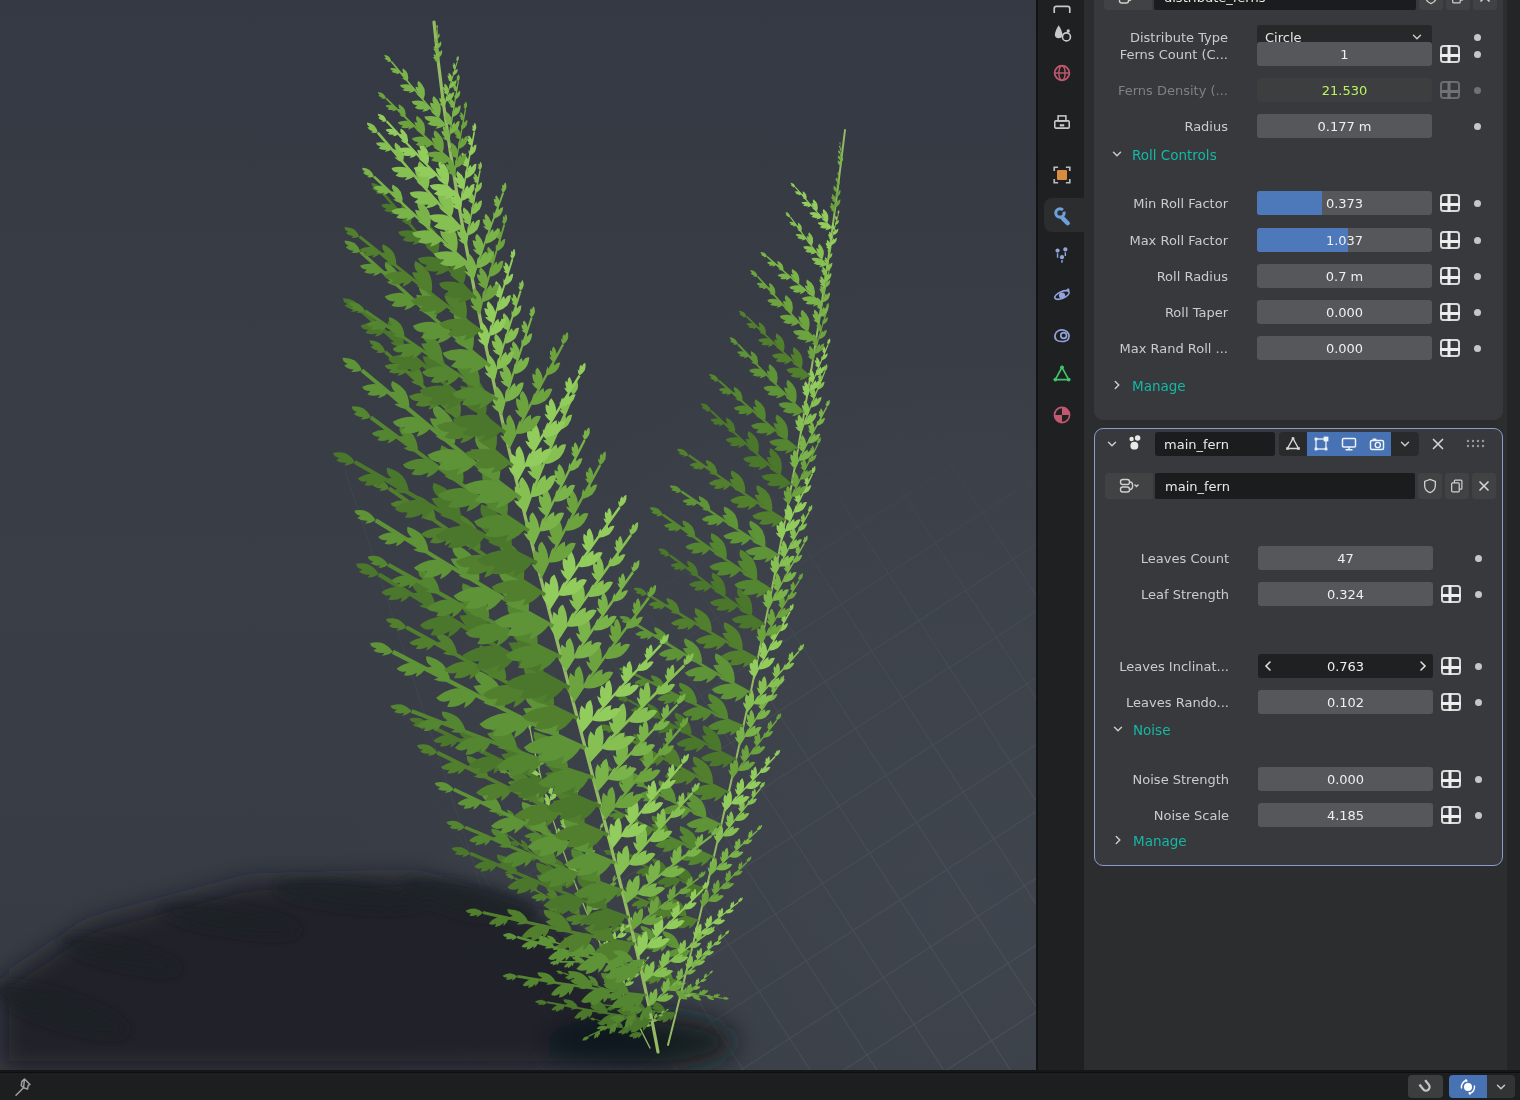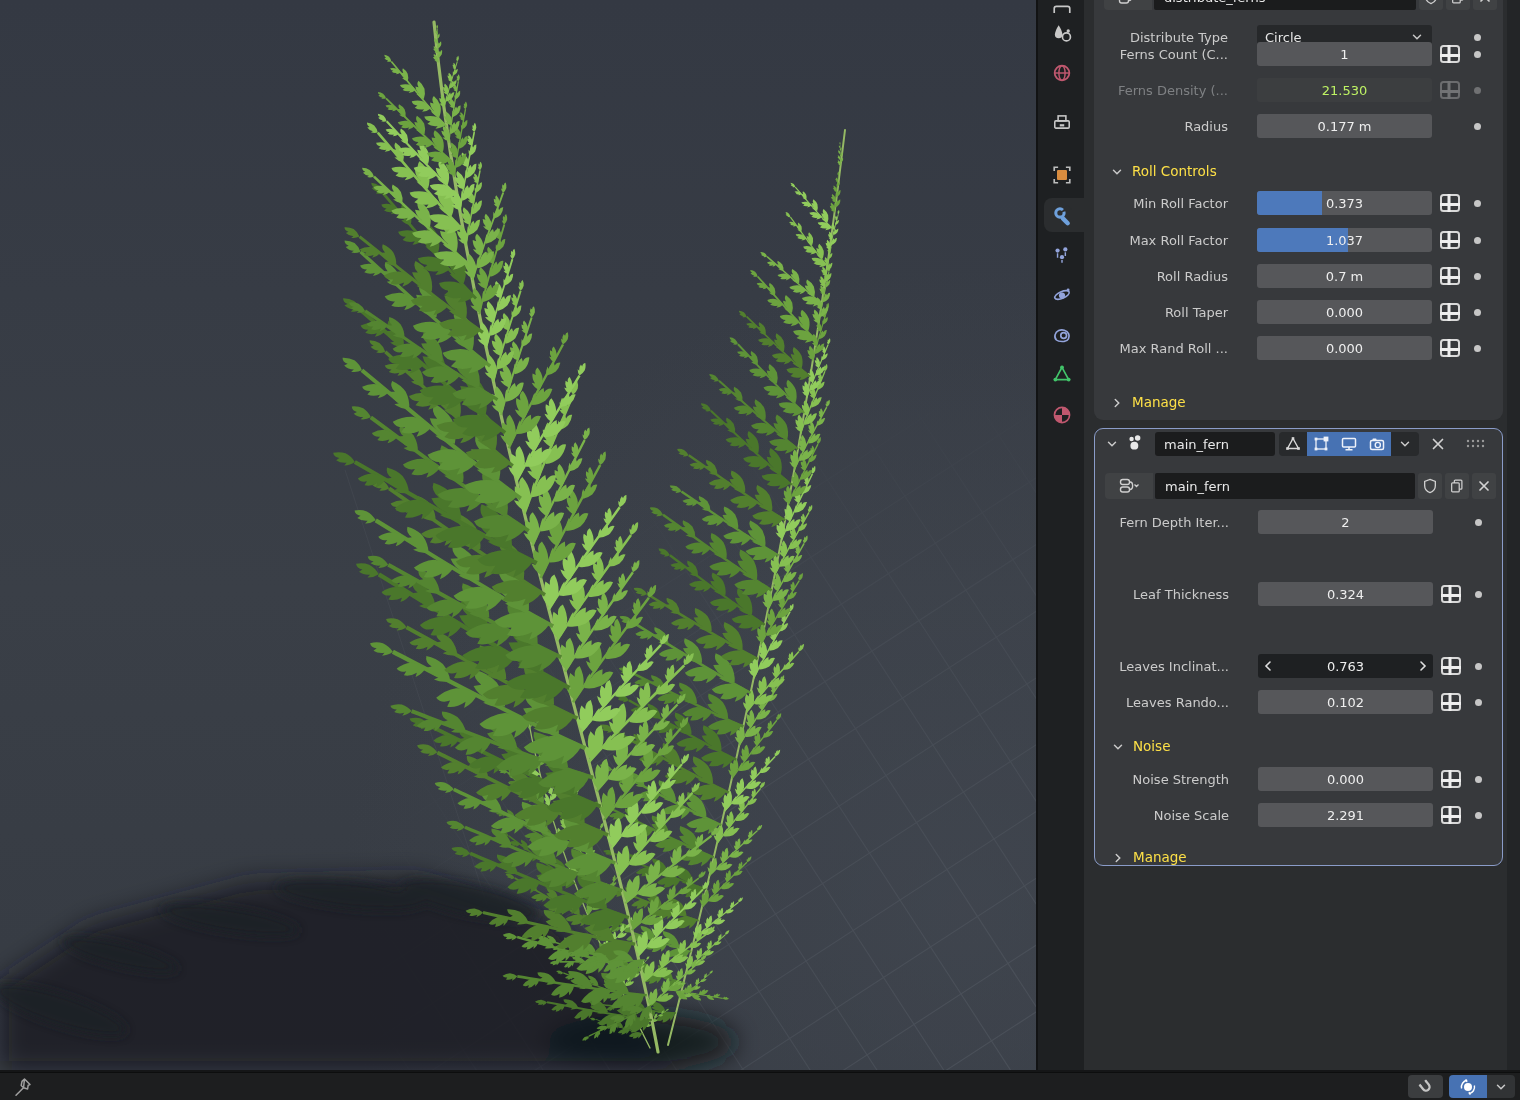--- a/index.html
+++ b/index.html
@@ -41,21 +41,21 @@
   .arrow.l{left:5px}.arrow.r{right:5px}
   .dropdown{margin-left:15px;width:175px;height:24px;background:#26282a;border-radius:3px;display:flex;
     align-items:center;box-sizing:border-box;padding:0 8px;}
   .dropdown .val{font-size:13px;color:#e6e6e6;flex:1;text-align:left;}
   .attrbtn{margin-left:5px;width:25px;height:24px;border-radius:3px;display:flex;align-items:center;justify-content:center;}
   .attrbtn.ghost{visibility:hidden;}
   .attrbtn.disabled{opacity:.32;}
   .dot{margin-left:12px;width:7px;height:7px;border-radius:50%;background:#c6c6c6;flex:0 0 7px;}
   .dot.dim{opacity:.4;}
 
-  .subhdr{position:absolute;left:8px;right:6px;height:32px;display:flex;align-items:flex-end;color:#fde047;font-size:13.5px;}
+  .subhdr{position:absolute;left:8px;right:6px;height:32px;display:flex;align-items:flex-start;color:#14b8a6;font-size:13.5px;}
   .subhdr svg{margin:0 8px 0 8px;}
 
   
   .treerow{position:absolute;left:10px;right:6px;height:26px;display:flex;align-items:center;}
   .squarebtn{height:26px;background:#404244;display:flex;align-items:center;justify-content:center;}
   .treebtn{width:48px;border-radius:4px 0 0 4px;margin-right:2px;}
   .namefield{flex:1;height:26px;background:#1b1c1d;border-radius:2px;display:flex;align-items:center;
     padding:0 10px;box-sizing:border-box;}
   .namefield .val{font-size:13px;color:#e9e9e9;}
   .miscbtn{width:24px;height:26px;background:#404244;margin-left:3px;border-radius:3px;display:flex;align-items:center;justify-content:center;}
@@ -710,32 +710,32 @@
             <rect x="3" y="5.5" width="8.5" height="10" rx="1" fill="#404244" stroke="#cfcfcf" stroke-width="1.4"></rect>
           </svg>
         </div>
         <div class="miscbtn">
           <svg width="14" height="14" viewBox="0 0 14 14">
             <path d="M3 3 L11 11 M11 3 L3 11" stroke="#d2d2d2" stroke-width="1.7" stroke-linecap="round"></path>
           </svg>
         </div>
       </div>
 
-      <div class="prow" style="top:79px">
-        <div class="plabel">Fern Depth Iter...</div>
-        <div class="pfield">
-          <span class="val">2</span>
+
+      <div class="prow" style="top:115px">
+        <div class="plabel">Leaves Count</div>
+        <div class="pfield">
+          <span class="val">47</span>
         </div>
         <div class="attrbtn ghost"></div>
         <span class="dot"></span>
       </div>
 
-
       <div class="prow" style="top:151px">
-        <div class="plabel">Leaf Thickness</div>
+        <div class="plabel">Leaf Strength</div>
         <div class="pfield">
           <span class="val">0.324</span>
         </div>
         <div class="attrbtn">
           <svg width="22" height="20" viewBox="0 0 22 20">
             <rect x="2" y="2" width="18" height="16" rx="2.5" fill="none" stroke="#d8d8d8" stroke-width="2"></rect>
             <line x1="10" y1="1" x2="10" y2="19" stroke="#eeeeee" stroke-width="3"></line>
             <line x1="1" y1="11.5" x2="21" y2="11.5" stroke="#eeeeee" stroke-width="3"></line>
           </svg>
         </div>
@@ -801,21 +801,21 @@
             <line x1="10" y1="1" x2="10" y2="19" stroke="#eeeeee" stroke-width="3"></line>
             <line x1="1" y1="11.5" x2="21" y2="11.5" stroke="#eeeeee" stroke-width="3"></line>
           </svg>
         </div>
         <span class="dot"></span>
       </div>
 
       <div class="prow" style="top:372px">
         <div class="plabel">Noise Scale</div>
         <div class="pfield">
-          <span class="val">2.291</span>
+          <span class="val">4.185</span>
         </div>
         <div class="attrbtn">
           <svg width="22" height="20" viewBox="0 0 22 20">
             <rect x="2" y="2" width="18" height="16" rx="2.5" fill="none" stroke="#d8d8d8" stroke-width="2"></rect>
             <line x1="10" y1="1" x2="10" y2="19" stroke="#eeeeee" stroke-width="3"></line>
             <line x1="1" y1="11.5" x2="21" y2="11.5" stroke="#eeeeee" stroke-width="3"></line>
           </svg>
         </div>
         <span class="dot"></span>
       </div>

